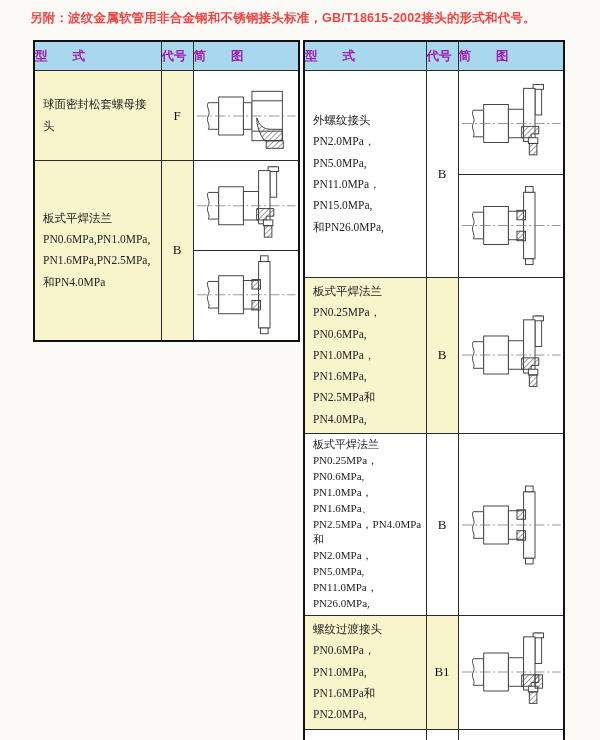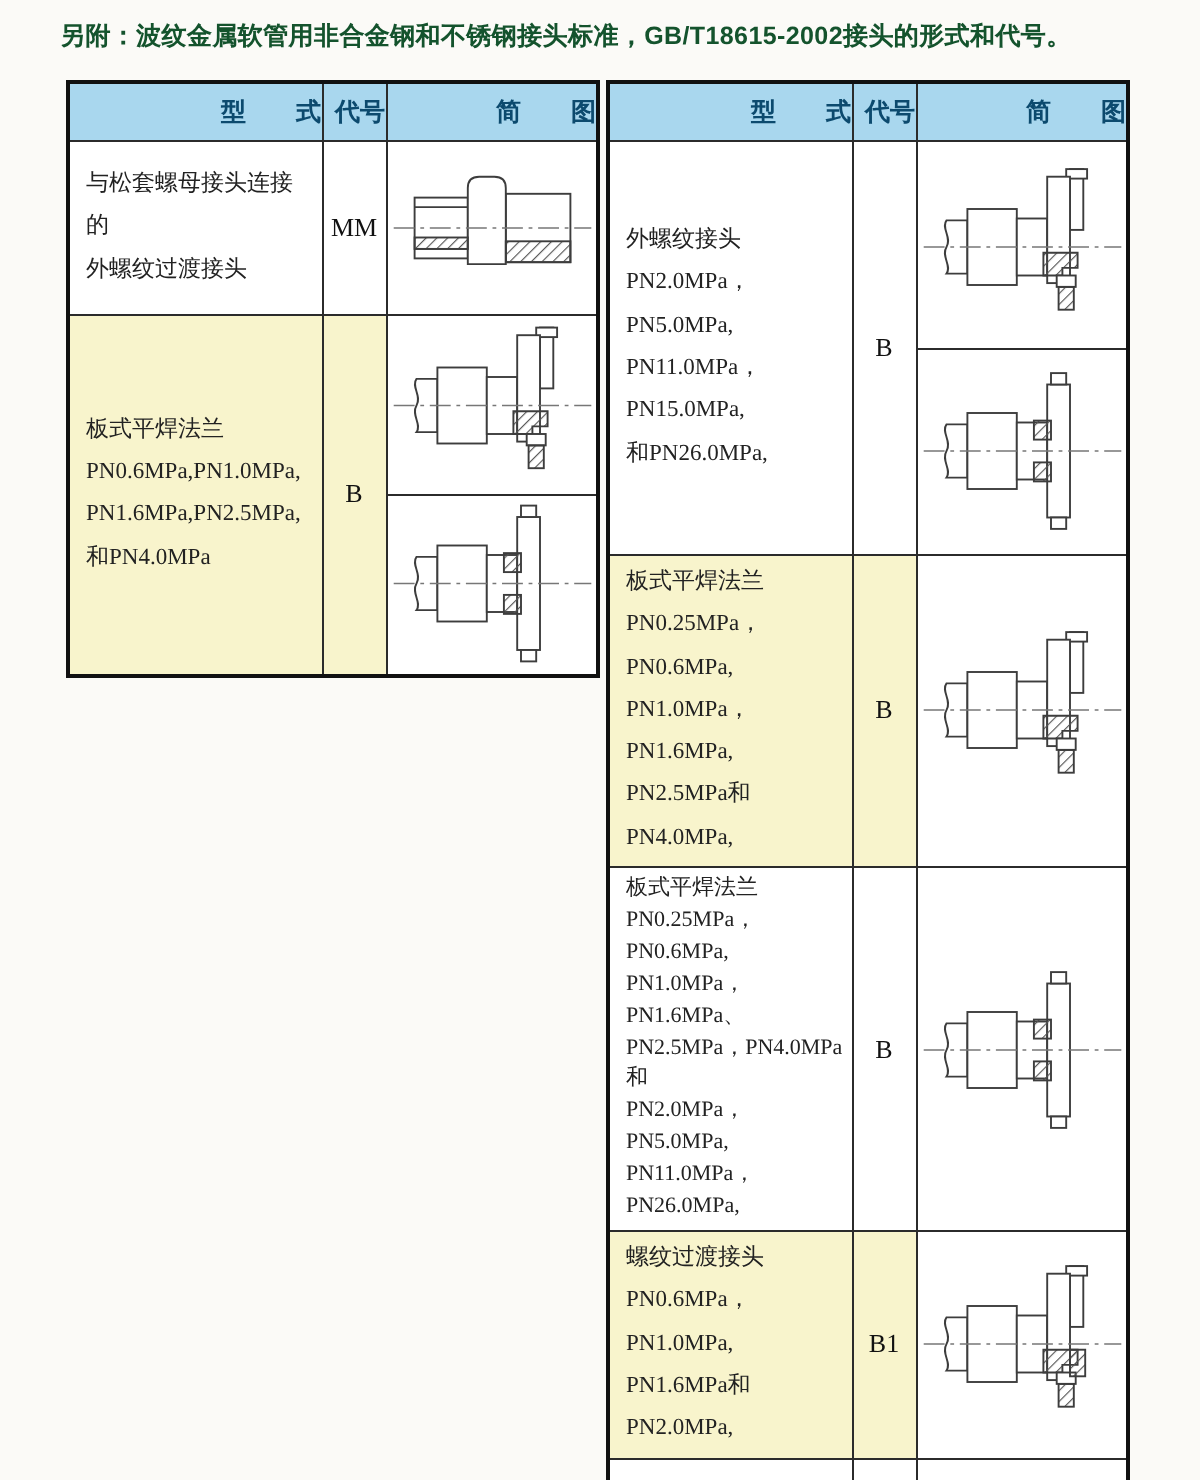--- a/index.html
+++ b/index.html
@@ -5,28 +5,28 @@
   html,body{margin:0;padding:0;}
   body{
     width:600px;height:740px;position:relative;
     background:#fbfaf7;
     font-family:"Liberation Serif","DejaVu Serif",serif;
     color:#1c1c1c;
   }
   .page-title{
     position:absolute;left:30px;top:10px;width:560px;
     font-family:"Liberation Sans","DejaVu Sans",sans-serif;
-    font-weight:bold;font-size:12.5px;color:#14532d;letter-spacing:0.2px;
+    font-weight:bold;font-size:12.5px;color:#ef4444;letter-spacing:0.2px;
   }
   .tables{position:absolute;left:33px;top:40px;display:flex;gap:3px;align-items:flex-start;}
   table{border-collapse:collapse;table-layout:fixed;border:2px solid #111;background:#fff;}
   th,td{border:1px solid #2b2b2b;padding:0;overflow:hidden;}
   th{
-    background:#a9d7ee;height:28px;font-weight:bold;font-size:12.5px;color:#0c4a6e;
-    text-align:right;vertical-align:middle;
+    background:#a9d7ee;height:28px;font-weight:bold;font-size:12.5px;color:#a21caf;
+    text-align:left;vertical-align:middle;
   }
   td.type{
     font-size:11.5px;line-height:1.85;text-align:left;vertical-align:middle;
     padding:3px 4px 3px 8px;white-space:pre-line;background:#fff;color:#222;
   }
   td.type.tight{line-height:1.45;font-size:11px;}
   td.code{
     text-align:center;vertical-align:middle;font-size:13px;background:#fff;color:#111;
   }
   td.hl{background:#f8f4cc;}
@@ -58,34 +58,34 @@
         <col style="width:127px">
         <col style="width:32px">
         <col style="width:106px">
       </colgroup>
     <tbody>
         <tr>
       <th>型　　式</th>
       <th>代号</th>
       <th>简　　图</th>
     </tr>
-    <tr style="height:87px">
-      <td class="type">与松套螺母接头连接的
-外螺纹过渡接头</td>
-      <td class="code">MM</td>
-      <td class="diag-cell">
-        <div class="diag">
-              <svg viewBox="0 0 110 86" preserveAspectRatio="xMidYMid meet">
-                <rect x="14" y="27" width="28" height="32" stroke="#3d3d3d" stroke-width="1" fill="#fff"></rect>
-                <line x1="14" y1="32" x2="42" y2="32" stroke="#3d3d3d"></line>
-                <line x1="14" y1="54" x2="42" y2="54" stroke="#3d3d3d"></line>
-                <rect x="62" y="25" width="34" height="36" stroke="#3d3d3d" stroke-width="1" fill="#fff"></rect>
-                <path d="M42 62 V22 Q42 16 48 16 H56 Q62 16 62 22 V62 Z" stroke="#3d3d3d" stroke-width="1" fill="#fff"></path>
-                <rect x="62" y="50" width="34" height="11" fill="url(#hatch)" stroke="#3d3d3d" stroke-width="1"></rect>
-                <rect x="14" y="48" width="28" height="6" fill="url(#hatch)" stroke="#3d3d3d" stroke-width="1"></rect>
+    <tr style="height:90px">
+      <td class="type hl">球面密封松套螺母接头</td>
+      <td class="code hl">F</td>
+      <td class="diag-cell">
+        <div class="diag">
+              <svg viewBox="0 0 110 86" preserveAspectRatio="xMidYMid meet">
+                <path d="M26 29 H15 C12 33 18 38 15 43 C12 48 18 53 15 57 H26 Z" stroke="#3d3d3d" stroke-width="1" fill="#fff"></path>
+                <rect x="26" y="23" width="26" height="40" stroke="#3d3d3d" stroke-width="1" fill="#fff"></rect>
+                <rect x="52" y="29" width="9" height="28" stroke="#3d3d3d" stroke-width="1" fill="#fff"></rect>
+                <rect x="61" y="17" width="32" height="52" stroke="#3d3d3d" stroke-width="1" fill="#fff"></rect>
+                <line x1="61" y1="27" x2="93" y2="27" stroke="#3d3d3d"></line>
+                <line x1="61" y1="59" x2="93" y2="59" stroke="#3d3d3d"></line>
+                <path d="M66 45 Q70 57 80 57 H93 V69 H74 Q66 57 66 45 Z" fill="url(#hatch)" stroke="#3d3d3d" stroke-width="1"></path>
+                <rect x="76" y="69" width="18" height="8" fill="url(#hatch)" stroke="#3d3d3d" stroke-width="1"></rect>
                 <line x1="3" y1="43" x2="107" y2="43" stroke="#777" stroke-width="0.8" stroke-dasharray="11 3 2 3"></line>
               </svg>
             </div>
       </td>
     </tr>
     <tr style="height:180px">
       <td class="type hl">板式平焊法兰
 PN0.6MPa,PN1.0MPa,
 PN1.6MPa,PN2.5MPa,
 和PN4.0MPa</td>

